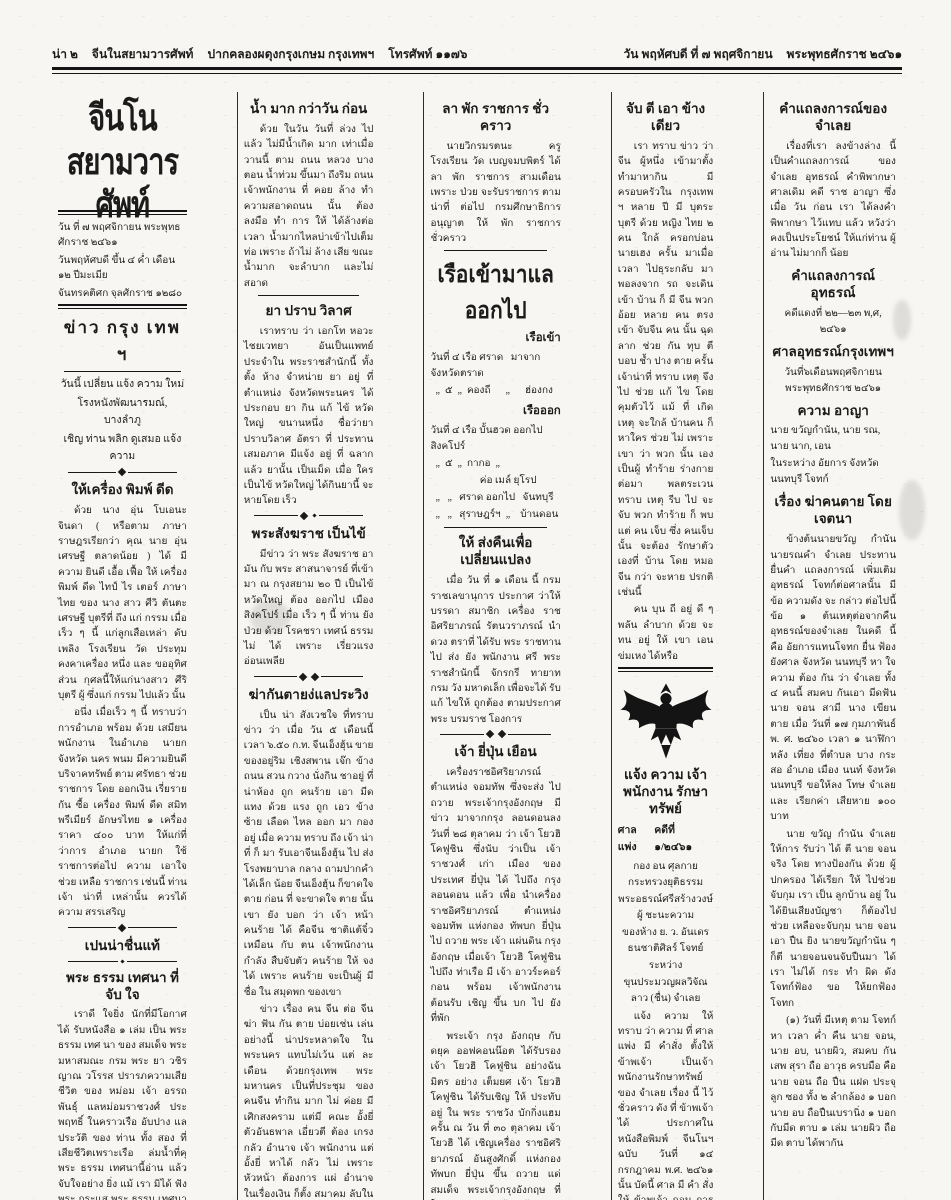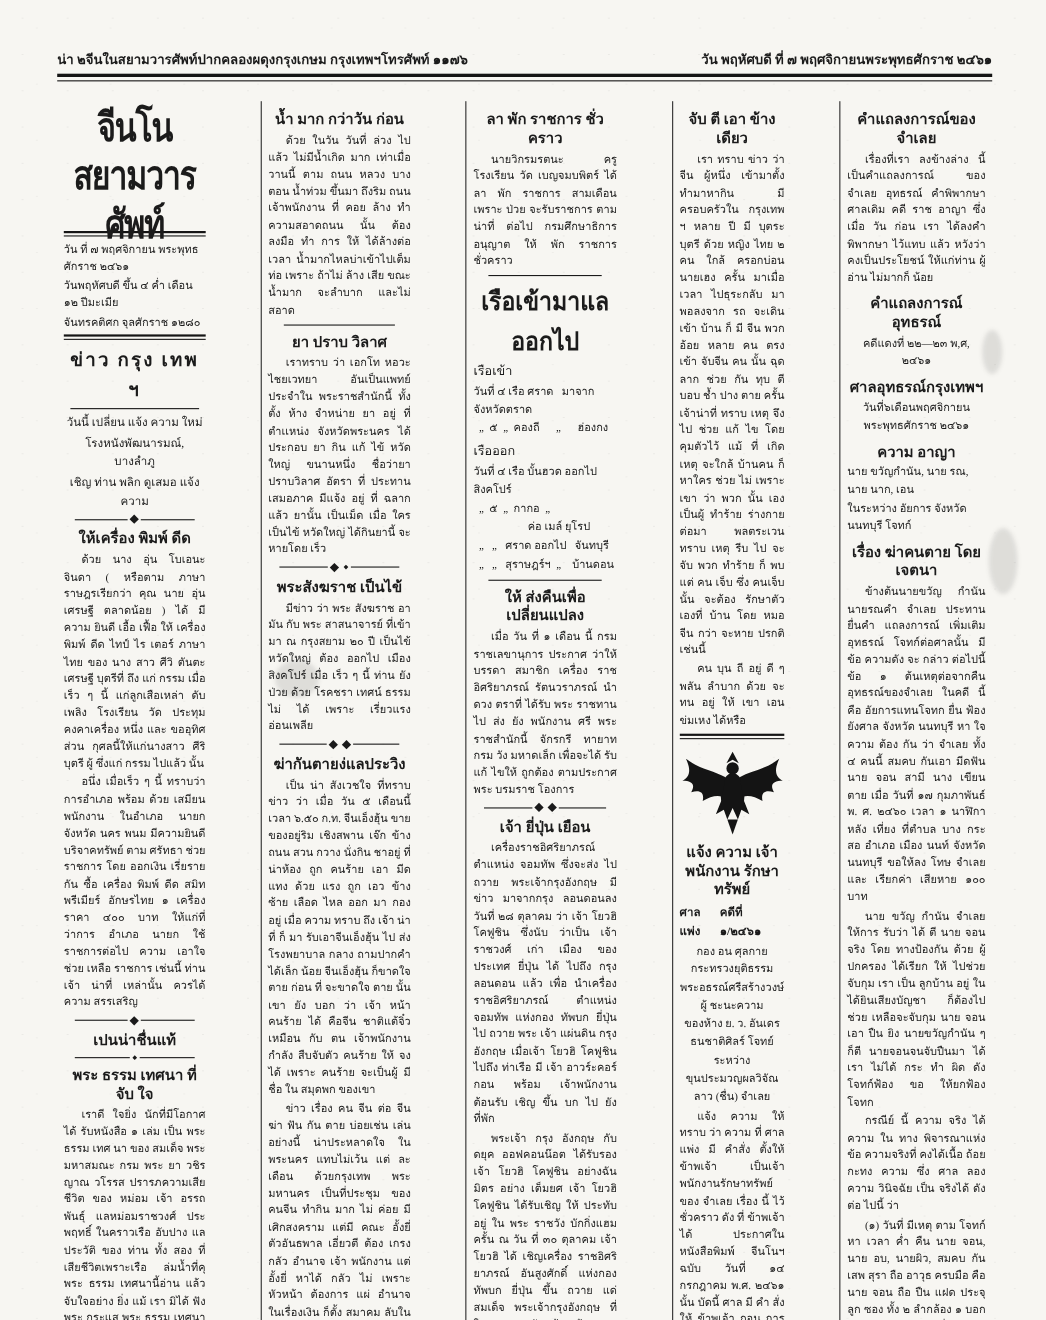--- a/index.html
+++ b/index.html
@@ -3,38 +3,38 @@
 <meta charset="utf-8">
 <style>
   html,body{margin:0;padding:0;background:#e8e7e2;}
   .page{position:relative;width:951px;height:1200px;margin:0 auto;background:#f7f6f2;
     background-image:radial-gradient(rgba(0,0,0,.05) 1px,transparent 1.2px),
                      radial-gradient(rgba(0,0,0,.04) 1px,transparent 1.2px);
     background-size:41px 33px,67px 51px;
     color:#1b1b1b;font-family:"Liberation Serif","DejaVu Serif",serif;overflow:hidden;}
   .inner{position:absolute;left:52px;top:44px;width:850px;}
   
-  .topstrip{display:flex;align-items:baseline;font-size:12px;font-weight:bold;white-space:nowrap;}
+  .topstrip{display:flex;align-items:baseline;gap:14px;font-size:12px;font-weight:bold;white-space:nowrap;}
   .topstrip .sp{flex:1;}
   .dblrule{border-top:3px solid #151515;border-bottom:1px solid #151515;height:3px;margin-top:4px;}
   
   .cols{display:flex;align-items:stretch;margin-top:18px;height:1108px;gap:44px;}
   .col{padding:2px 6px 0 6px;overflow:hidden;}
   .col + .col{border-left:1px solid #2c2c2c;}
   .c1{width:166px;} .c2{width:167px;} .c3{width:168px;} .c4{width:123px;} .c5{width:162px;}
   .masthead{font-size:29px;font-weight:bold;text-align:center;transform:scaleY(1.25);transform-origin:top;
     letter-spacing:-1px;margin:2px 0 10px 0;line-height:1.2;}
   .rule-thin{border-top:1px solid #151515;margin:3px 6px;}
   .dbl-sm{border-top:2px solid #151515;border-bottom:1px solid #151515;height:2px;margin:4px 0;}
   .dateline{font-size:10px;text-align:left;margin:3px 0;}
   .section-title{font-size:17px;font-weight:bold;text-align:center;margin:4px 0;letter-spacing:2px;}
   .notice{font-size:10.5px;text-align:center;margin:2px 0;}
   .hl{font-size:13.5px;font-weight:bold;text-align:center;margin:7px 0 3px 0;line-height:1.25;}
   .hl-big{font-size:21px;font-weight:bold;text-align:center;margin:8px 0 2px 0;transform:scaleY(1.1);}
-  .subhl{font-size:11.5px;font-weight:normal;text-align:left;margin:3px 0;}
+  .subhl{font-size:11.5px;font-weight:bold;text-align:right;margin:3px 0;}
   .p{font-size:10px;line-height:1.54;text-align:justify;text-indent:16px;margin:2px 0;word-break:break-word;}
   .pline{font-size:10px;line-height:1.6;margin:1px 0;white-space:pre-wrap;}
   .center{text-align:center;text-indent:0;}
   .right{text-align:right;text-indent:0;}
   .orn{display:flex;align-items:center;margin:5px 10px;}
   .orn:before,.orn:after{content:"";flex:1;border-top:1px solid #1a1a1a;}
   .orn .d{width:6px;height:6px;background:#1a1a1a;transform:rotate(45deg);margin:0 3px;flex:none;}
   .orn .d.sm{width:3px;height:3px;}
   .plain-hr{border-top:1px solid #1a1a1a;margin:5px 14px;}
   .caseline{display:flex;justify-content:space-between;font-size:10.5px;font-weight:bold;margin:3px 0;}
@@ -181,19 +181,18 @@
         <h3 class="hl">คำแถลงการณ์อุทธรณ์</h3>
         <p class="pline center">คดีแดงที่ ๒๒—๒๓ พ,ศ, ๒๔๖๑</p>
         <h3 class="hl">ศาลอุทธรณ์กรุงเทพฯ</h3>
         <p class="pline center">วันที่๖เดือนพฤศจิกายนพระพุทธศักราช ๒๔๖๑</p>
         <h3 class="hl">ความ อาญา</h3>
         <p class="pline">นาย ขวัญกำนัน, นาย รณ, นาย นาก, เอน</p>
         <p class="pline">ในระหว่าง อัยการ จังหวัด นนทบุรี โจทก์</p>
         <h3 class="hl">เรื่อง ฆ่าคนตาย โดย เจตนา</h3>
         <p class="p">ข้างต้นนายขวัญ กำนัน นายรณคำ จำเลย ประทาน ยื่นคำ แถลงการณ์ เพิ่มเติมอุทธรณ์ โจทก์ต่อศาลนั้น มีข้อ ความดัง จะ กล่าว ต่อไปนี้ ข้อ ๑ ต้นเหตุต่อจากคืนอุทธรณ์ของจำเลย ในคดี นี้ คือ อัยการแทนโจทก ยื่น ฟ้อง ยังศาล จังหวัด นนทบุรี หา ใจ ความ ต้อง กัน ว่า จำเลย ทั้ง ๔ คนนี้ สมคบ กันเอา มีดฟัน นาย จอน สามี นาง เขียน ตาย เมื่อ วันที่ ๑๗ กุมภาพันธ์ พ. ศ. ๒๔๖๐ เวลา ๑ นาฬิกาหลัง เที่ยง ที่ตำบล บาง กระ สอ อำเภอ เมือง นนท์ จังหวัด นนทบุรี ขอให้ลง โทษ จำเลย และ เรียกค่า เสียหาย ๑๐๐ บาท</p>
         <p class="p">นาย ขวัญ กำนัน จำเลย ให้การ รับว่า ได้ ตี นาย จอน จริง โดย ทางป้องกัน ด้วย ผู้ปกครอง ได้เรียก ให้ ไปช่วยจับกุม เรา เป็น ลูกบ้าน อยู่ ใน ได้ยินเสียงบัญชา ก็ต้องไป ช่วย เหลือจะจับกุม นาย จอน เอา ปืน ยิง นายขวัญกำนัน ๆ ก็ตี นายจอนจนจับปืนมา ได้ เรา ไม่ได้ กระ ทำ ผิด ดังโจทก์ฟ้อง ขอ ให้ยกฟ้อง โจทก</p>
-        <p class="p">กรณีย์ นี้ ความ จริง ได้ความ ใน ทาง พิจารณาแห่งข้อ ความจริงที่ คงได้เนื้อ ถ้อย กะทง ความ ซึ่ง ศาล ลอง ความ วินิจฉัย เป็น จริงได้ ดังต่อ ไปนี้ ว่า</p>
         <p class="p">(๑) วันที่ มีเหตุ ตาม โจทก์หา เวลา ค่ำ คืน นาย จอน, นาย อบ, นายผิว, สมคบ กันเสพ สุรา ถือ อาวุธ ครบมือ คือ นาย จอน ถือ ปืน แฝด ประจุลูก ซอง ทั้ง ๒ ลำกล้อง ๑ บอก นาย อบ ถือปืนเบรานิ่ง ๑ บอก กับมีด ตาบ ๑ เล่ม นายผิว ถือ มีด ตาบ ได้พากัน</p>
       </section>
 
     </div>
   </div>
 </div>
 
 </body></html>

